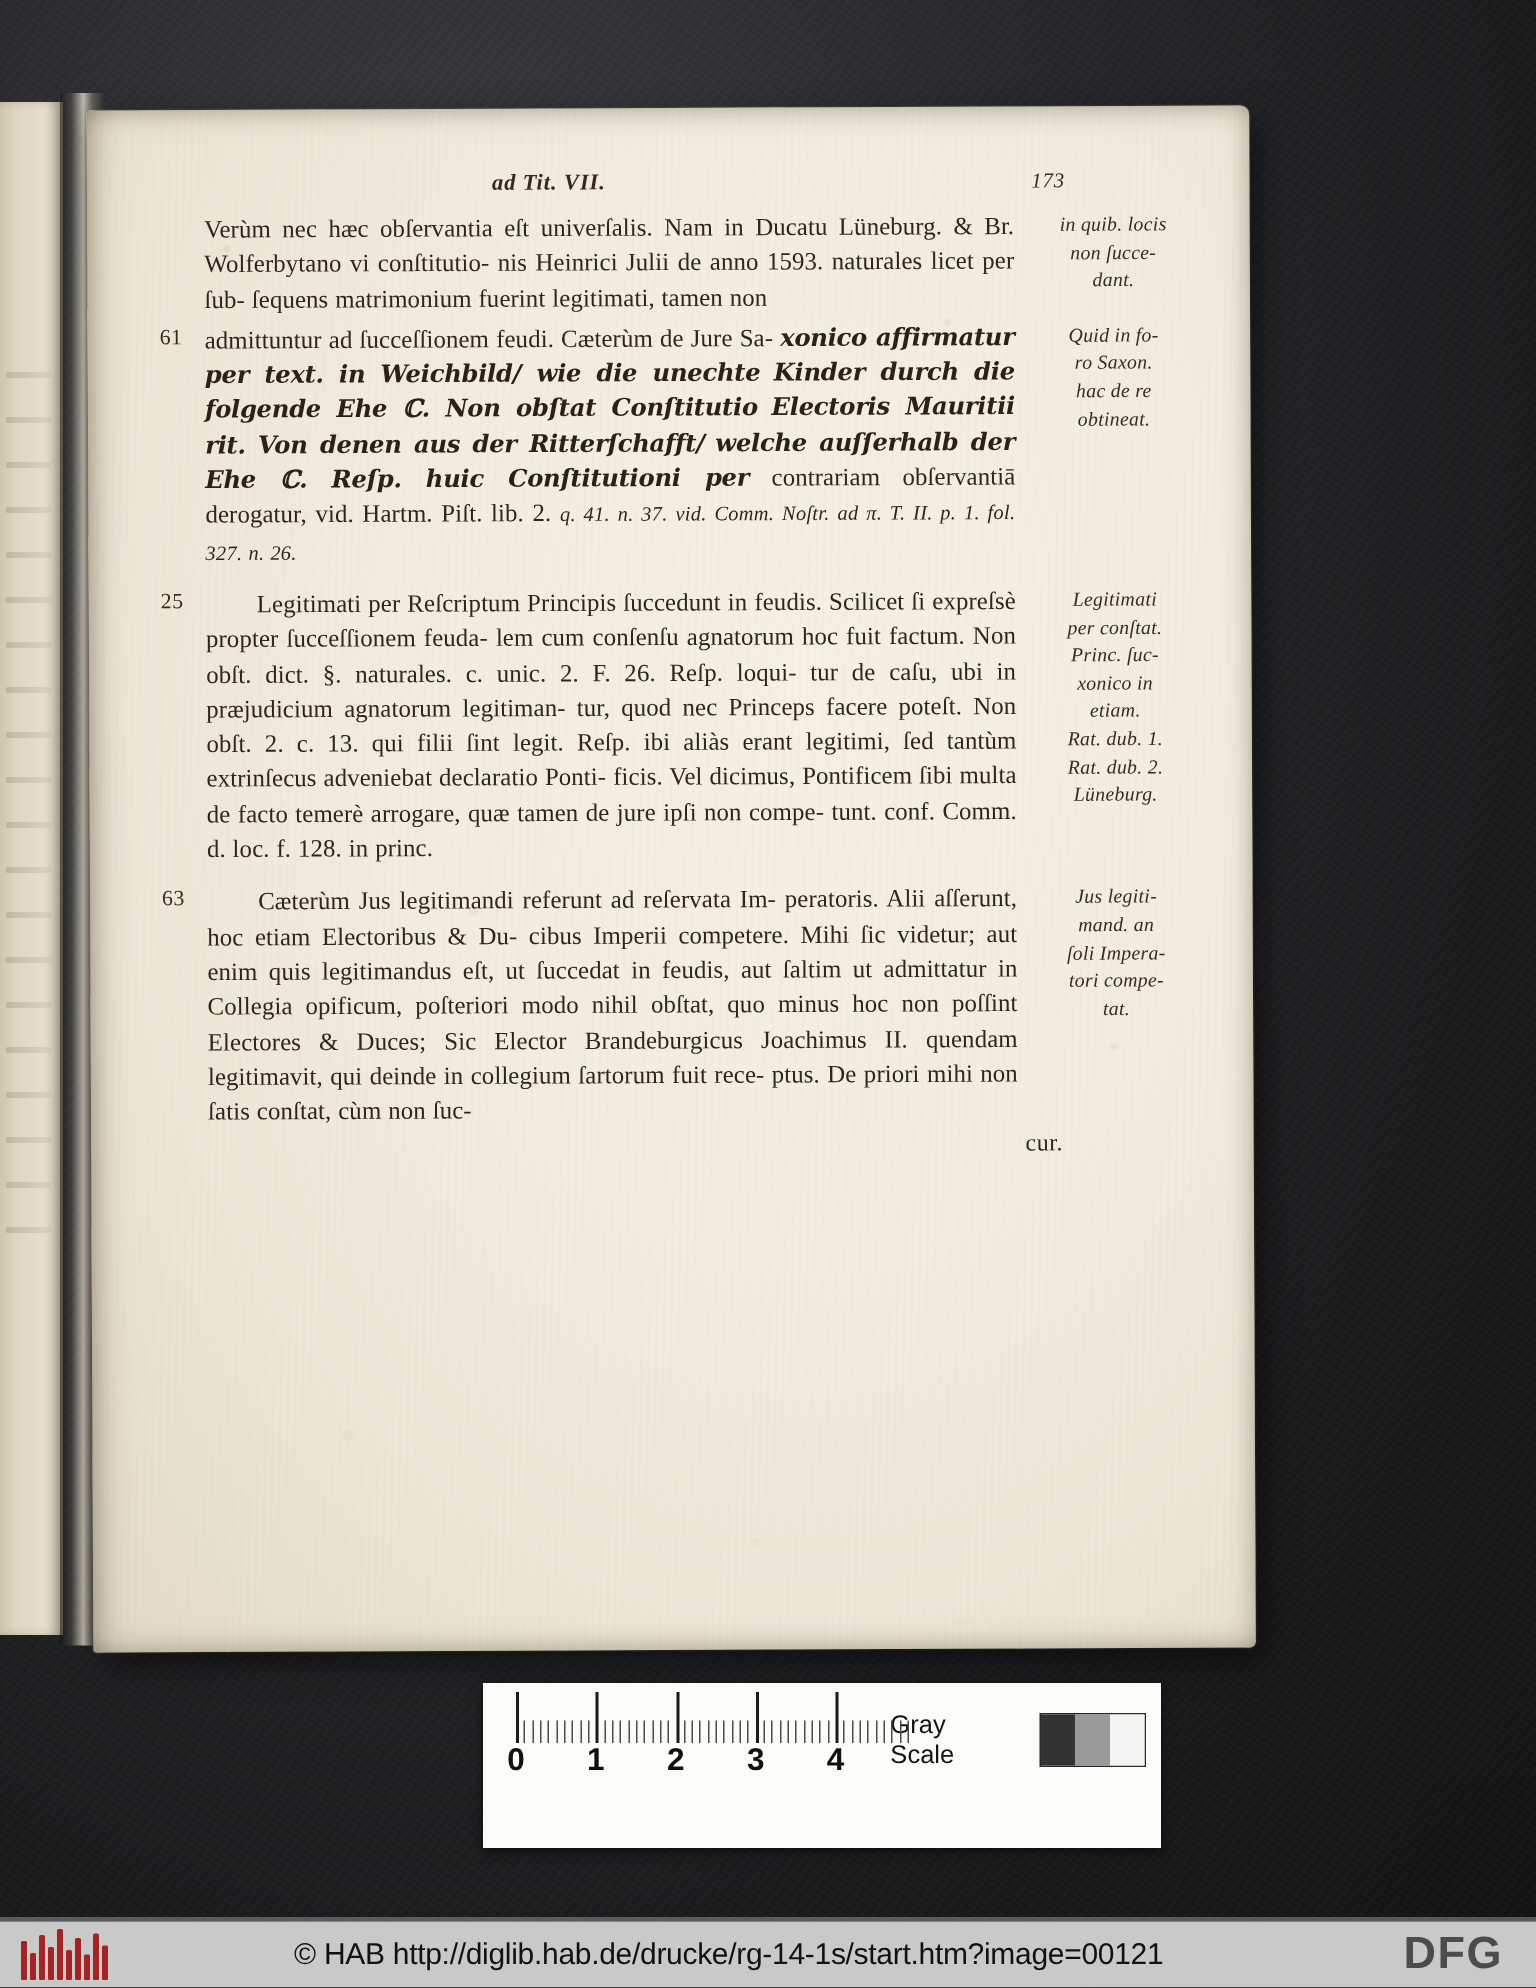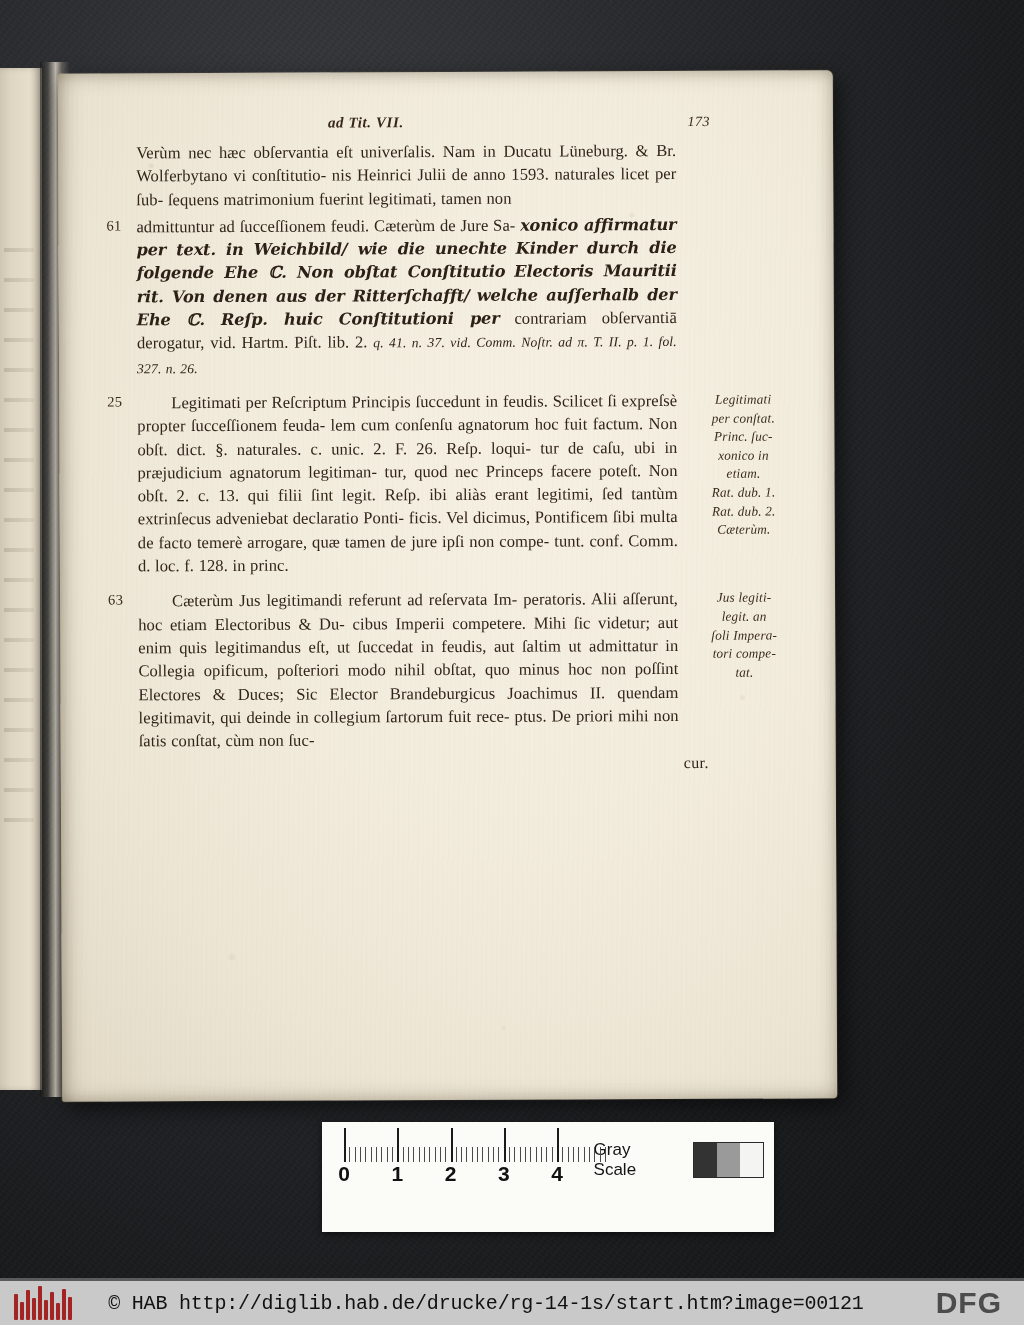--- a/index.html
+++ b/index.html
@@ -173,21 +173,21 @@
   }
   #footer-logo-hab{
     width:62px;height:34px;margin-left:14px;
     display:flex;align-items:flex-end;gap:2px;
   }
   #footer-logo-hab i{
     display:block;width:4px;background:#a32424;border-radius:1px;
   }
   #footer-credit{
     flex:1;text-align:center;
-    font-family:Liberation Mono, monospace;
+    font-family:Liberation Sans, sans-serif;
     font-size:20px;color:#111;letter-spacing:-.2px;
     margin-left:-40px;
   }
   #footer-logo-dfg{
     font-family:"Liberation Sans",sans-serif;
     font-weight:bold;font-size:30px;color:#4c4c4c;
     letter-spacing:1px;margin-right:22px;
   }
   #footer-topline{
     position:absolute;left:0;bottom:44px;width:1024px;height:3px;
@@ -234,32 +234,43 @@
     </div>
 
     <div class="para">
       <div class="secnum"></div>
       <div class="body">
         <span>Verùm nec hæc obſervantia eſt univerſalis.  Nam in</span>
         <span>Ducatu Lüneburg. &amp; Br. Wolferbytano vi conſtitutio-</span>
         <span>nis Heinrici Julii de anno 1593. naturales licet per ſub-</span>
         <span>ſequens matrimonium fuerint legitimati, tamen non</span>
       </div>
+      <div class="margin">
+        <span class="lt">in quib. locis</span>
+        <span class="lt">non ſucce-</span>
+        <span class="lt">dant.</span>
+      </div>
     </div>
 
     <div class="para">
       <div class="secnum">61</div>
       <div class="body">
         <span>admittuntur ad ſucceſſionem feudi. Cæterùm de Jure Sa-</span>
         <span class="frak">xonico affirmatur per text. in Weichbild/ wie die unechte</span>
         <span class="frak">Kinder durch die folgende Ehe ℂ. Non obſtat Conſtitutio</span>
         <span class="frak">Electoris Mauritii rit. Von denen aus der Ritterſchafft/</span>
         <span class="frak">welche auſſerhalb der Ehe ℂ. Reſp. huic Conſtitutioni per</span>
         <span>contrariam obſervantiā derogatur, vid. Hartm. Piſt. lib. 2.</span>
         <span class="sm">q. 41. n. 37. vid. Comm. Noſtr. ad π. T. II. p. 1. fol. 327. n. 26.</span>
+      </div>
+      <div class="margin">
+        <span class="lt">Quid in fo-</span>
+        <span class="lt">ro  Saxon.</span>
+        <span class="lt">hac de re</span>
+        <span class="lt">obtineat.</span>
       </div>
     </div>
 
     <div class="para" style="margin-top:11px">
       <div class="secnum">25</div>
       <div class="body">
         <span class="ind"></span><span>Legitimati per Reſcriptum Principis ſuccedunt in</span>
         <span>feudis.  Scilicet ſi expreſsè propter ſucceſſionem feuda-</span>
         <span>lem cum conſenſu agnatorum hoc fuit factum.   Non</span>
         <span>obſt. dict. §. naturales. c. unic. 2. F. 26.  Reſp. loqui-</span>
@@ -272,40 +283,40 @@
         <span>tunt. conf. Comm. d. loc. f. 128. in princ.</span>
       </div>
       <div class="margin">
         <span class="lt">Legitimati</span>
         <span class="lt">per conſtat.</span>
         <span class="lt">Princ. ſuc-</span>
         <span class="lt">xonico in</span>
         <span class="lt">etiam.</span>
         <span class="lt">Rat. dub. 1.</span>
         <span class="lt">Rat. dub. 2.</span>
-        <span class="lt">Cæterùm.</span>
+        <span class="lt">Lüneburg.</span>
       </div>
     </div>
 
     <div class="para" style="margin-top:12px">
       <div class="secnum">63</div>
       <div class="body">
         <span class="ind"></span><span>Cæterùm Jus legitimandi referunt ad reſervata Im-</span>
         <span>peratoris.   Alii aſſerunt, hoc etiam Electoribus &amp; Du-</span>
         <span>cibus Imperii competere.   Mihi ſic videtur; aut enim</span>
         <span>quis legitimandus eſt, ut ſuccedat in feudis, aut ſaltim ut</span>
         <span>admittatur in Collegia opificum, poſteriori modo nihil</span>
         <span>obſtat, quo minus hoc non poſſint Electores &amp; Duces;</span>
         <span>Sic Elector Brandeburgicus Joachimus II. quendam</span>
         <span>legitimavit, qui deinde in collegium ſartorum fuit rece-</span>
         <span>ptus.  De priori mihi non ſatis conſtat, cùm non ſuc-</span>
       </div>
       <div class="margin">
         <span class="lt">Jus  legiti-</span>
-        <span class="lt">legit.   an</span>
+        <span class="lt">mand.   an</span>
         <span class="lt">ſoli Impera-</span>
         <span class="lt">tori compe-</span>
         <span class="lt">tat.</span>
       </div>
     </div>
 
     <div class="catchword">cur.</div>
   </div>
 
   <div class="edge-shade"></div>

